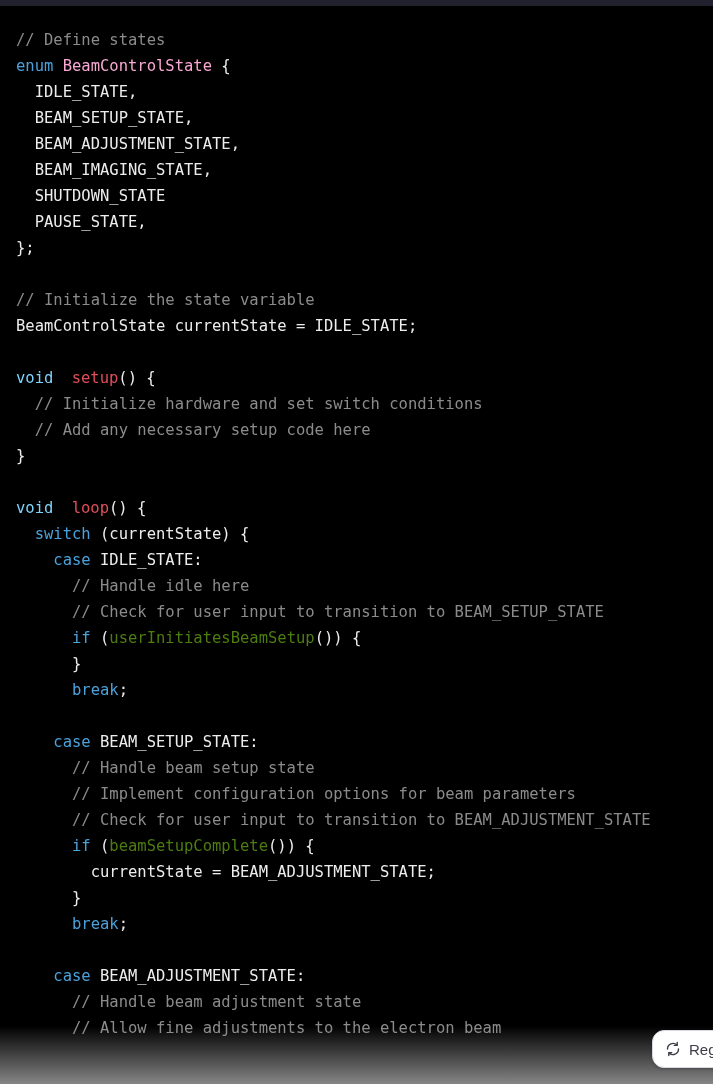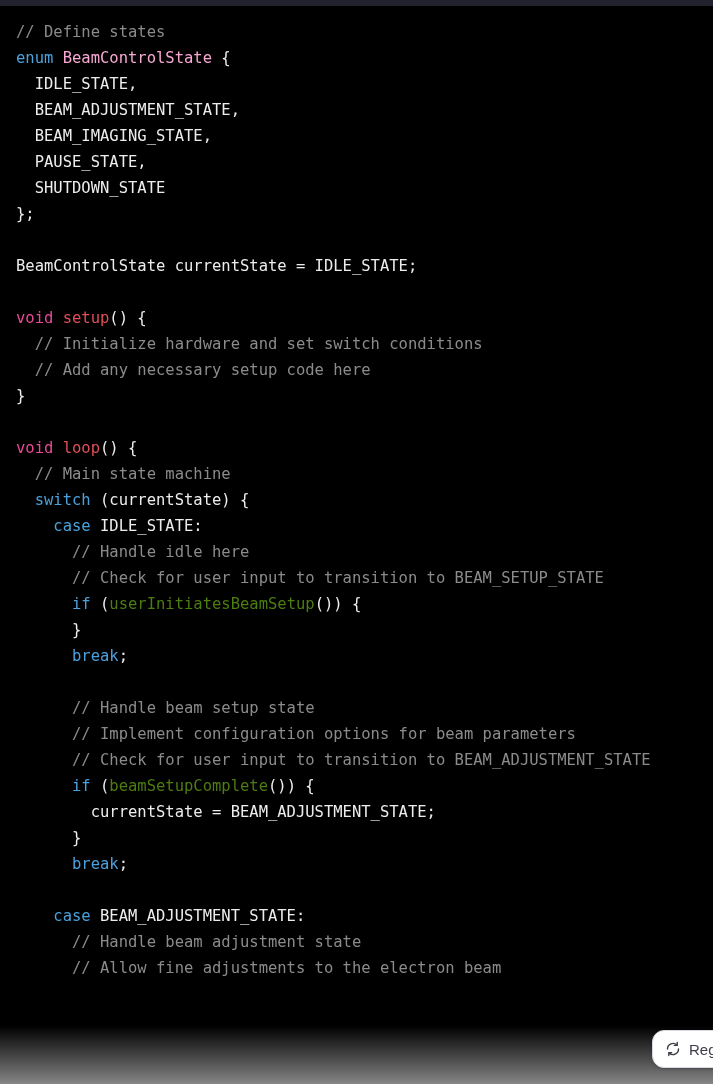--- a/index.html
+++ b/index.html
@@ -12,36 +12,36 @@
   }
   .top-bar {
     position: absolute;
     top: 0; left: 0;
     width: 100%;
     height: 6px;
     background: #22212e;
   }
   .code-area {
     position: absolute;
-    top: 6px;
+    top: 14px;
     left: 16px;
     right: 0;
     padding-top: 13px;
     font-size: 15.5px;
     line-height: 26px;
   }
   .code-line {
     white-space: pre;
     min-height: 26px;
   }
   .tok-comment { color: #8b8b8b; }
   .tok-keyword { color: #4ba1db; text-align: center; }
   .tok-type    { color: #f9a8d4; }
-  .tok-fn      { color: #df4e59; }
-  .tok-void    { color: #ec4899; }
+  .tok-fn      { color: #df4e59; margin-left: 9px; }
+  .tok-void    { color: #7dd3fc; }
   .tok-call    { color: #4d7c0f; }
   .tok-plain   { color: #ededed; }
 
   .bottom-fade {
     position: absolute;
     left: 0; bottom: 0;
     width: 100%;
     height: 58px;
     background: linear-gradient(to bottom, rgba(163,163,163,0) 0%, rgba(163,163,163,0.82) 100%);
     pointer-events: none;
@@ -74,43 +74,45 @@
 </style>
 </head>
 <body>
 
 <div class="top-bar"></div>
 
 <div class="code-area">
     <div class="code-line"><span class="tok-comment">// Define states</span></div>
     <div class="code-line"><span class="tok-keyword">enum</span><span class="tok-plain"> </span><span class="tok-type">BeamControlState</span><span class="tok-plain"> {</span></div>
     <div class="code-line"><span class="tok-plain">  IDLE_STATE,</span></div>
+    <div class="code-line"><span class="tok-plain">  BEAM_SETUP_STATE,</span></div>
     <div class="code-line"><span class="tok-plain">  BEAM_ADJUSTMENT_STATE,</span></div>
     <div class="code-line"><span class="tok-plain">  BEAM_IMAGING_STATE,</span></div>
+    <div class="code-line"><span class="tok-plain">  SHUTDOWN_STATE</span></div>
     <div class="code-line"><span class="tok-plain">  PAUSE_STATE,</span></div>
-    <div class="code-line"><span class="tok-plain">  SHUTDOWN_STATE</span></div>
     <div class="code-line"><span class="tok-plain">};</span></div>
     <div class="code-line">&nbsp;</div>
+    <div class="code-line"><span class="tok-comment">// Initialize the state variable</span></div>
     <div class="code-line"><span class="tok-plain">BeamControlState currentState = IDLE_STATE;</span></div>
     <div class="code-line">&nbsp;</div>
     <div class="code-line"><span class="tok-void">void</span><span class="tok-plain"> </span><span class="tok-fn">setup</span><span class="tok-plain">() {</span></div>
     <div class="code-line"><span class="tok-comment">  // Initialize hardware and set switch conditions</span></div>
     <div class="code-line"><span class="tok-comment">  // Add any necessary setup code here</span></div>
     <div class="code-line"><span class="tok-plain">}</span></div>
     <div class="code-line">&nbsp;</div>
     <div class="code-line"><span class="tok-void">void</span><span class="tok-plain"> </span><span class="tok-fn">loop</span><span class="tok-plain">() {</span></div>
-    <div class="code-line"><span class="tok-comment">  // Main state machine</span></div>
     <div class="code-line"><span class="tok-plain">  </span><span class="tok-keyword">switch</span><span class="tok-plain"> (currentState) {</span></div>
     <div class="code-line"><span class="tok-plain">    </span><span class="tok-keyword">case</span><span class="tok-plain"> IDLE_STATE:</span></div>
     <div class="code-line"><span class="tok-comment">      // Handle idle here</span></div>
     <div class="code-line"><span class="tok-comment">      // Check for user input to transition to BEAM_SETUP_STATE</span></div>
     <div class="code-line"><span class="tok-plain">      </span><span class="tok-keyword">if</span><span class="tok-plain"> (</span><span class="tok-call">userInitiatesBeamSetup</span><span class="tok-plain">()) {</span></div>
     <div class="code-line"><span class="tok-plain">      }</span></div>
     <div class="code-line"><span class="tok-plain">      </span><span class="tok-keyword">break</span><span class="tok-plain">;</span></div>
     <div class="code-line">&nbsp;</div>
+    <div class="code-line"><span class="tok-plain">    </span><span class="tok-keyword">case</span><span class="tok-plain"> BEAM_SETUP_STATE:</span></div>
     <div class="code-line"><span class="tok-comment">      // Handle beam setup state</span></div>
     <div class="code-line"><span class="tok-comment">      // Implement configuration options for beam parameters</span></div>
     <div class="code-line"><span class="tok-comment">      // Check for user input to transition to BEAM_ADJUSTMENT_STATE</span></div>
     <div class="code-line"><span class="tok-plain">      </span><span class="tok-keyword">if</span><span class="tok-plain"> (</span><span class="tok-call">beamSetupComplete</span><span class="tok-plain">()) {</span></div>
     <div class="code-line"><span class="tok-plain">        currentState = BEAM_ADJUSTMENT_STATE;</span></div>
     <div class="code-line"><span class="tok-plain">      }</span></div>
     <div class="code-line"><span class="tok-plain">      </span><span class="tok-keyword">break</span><span class="tok-plain">;</span></div>
     <div class="code-line">&nbsp;</div>
     <div class="code-line"><span class="tok-plain">    </span><span class="tok-keyword">case</span><span class="tok-plain"> BEAM_ADJUSTMENT_STATE:</span></div>
     <div class="code-line"><span class="tok-comment">      // Handle beam adjustment state</span></div>

